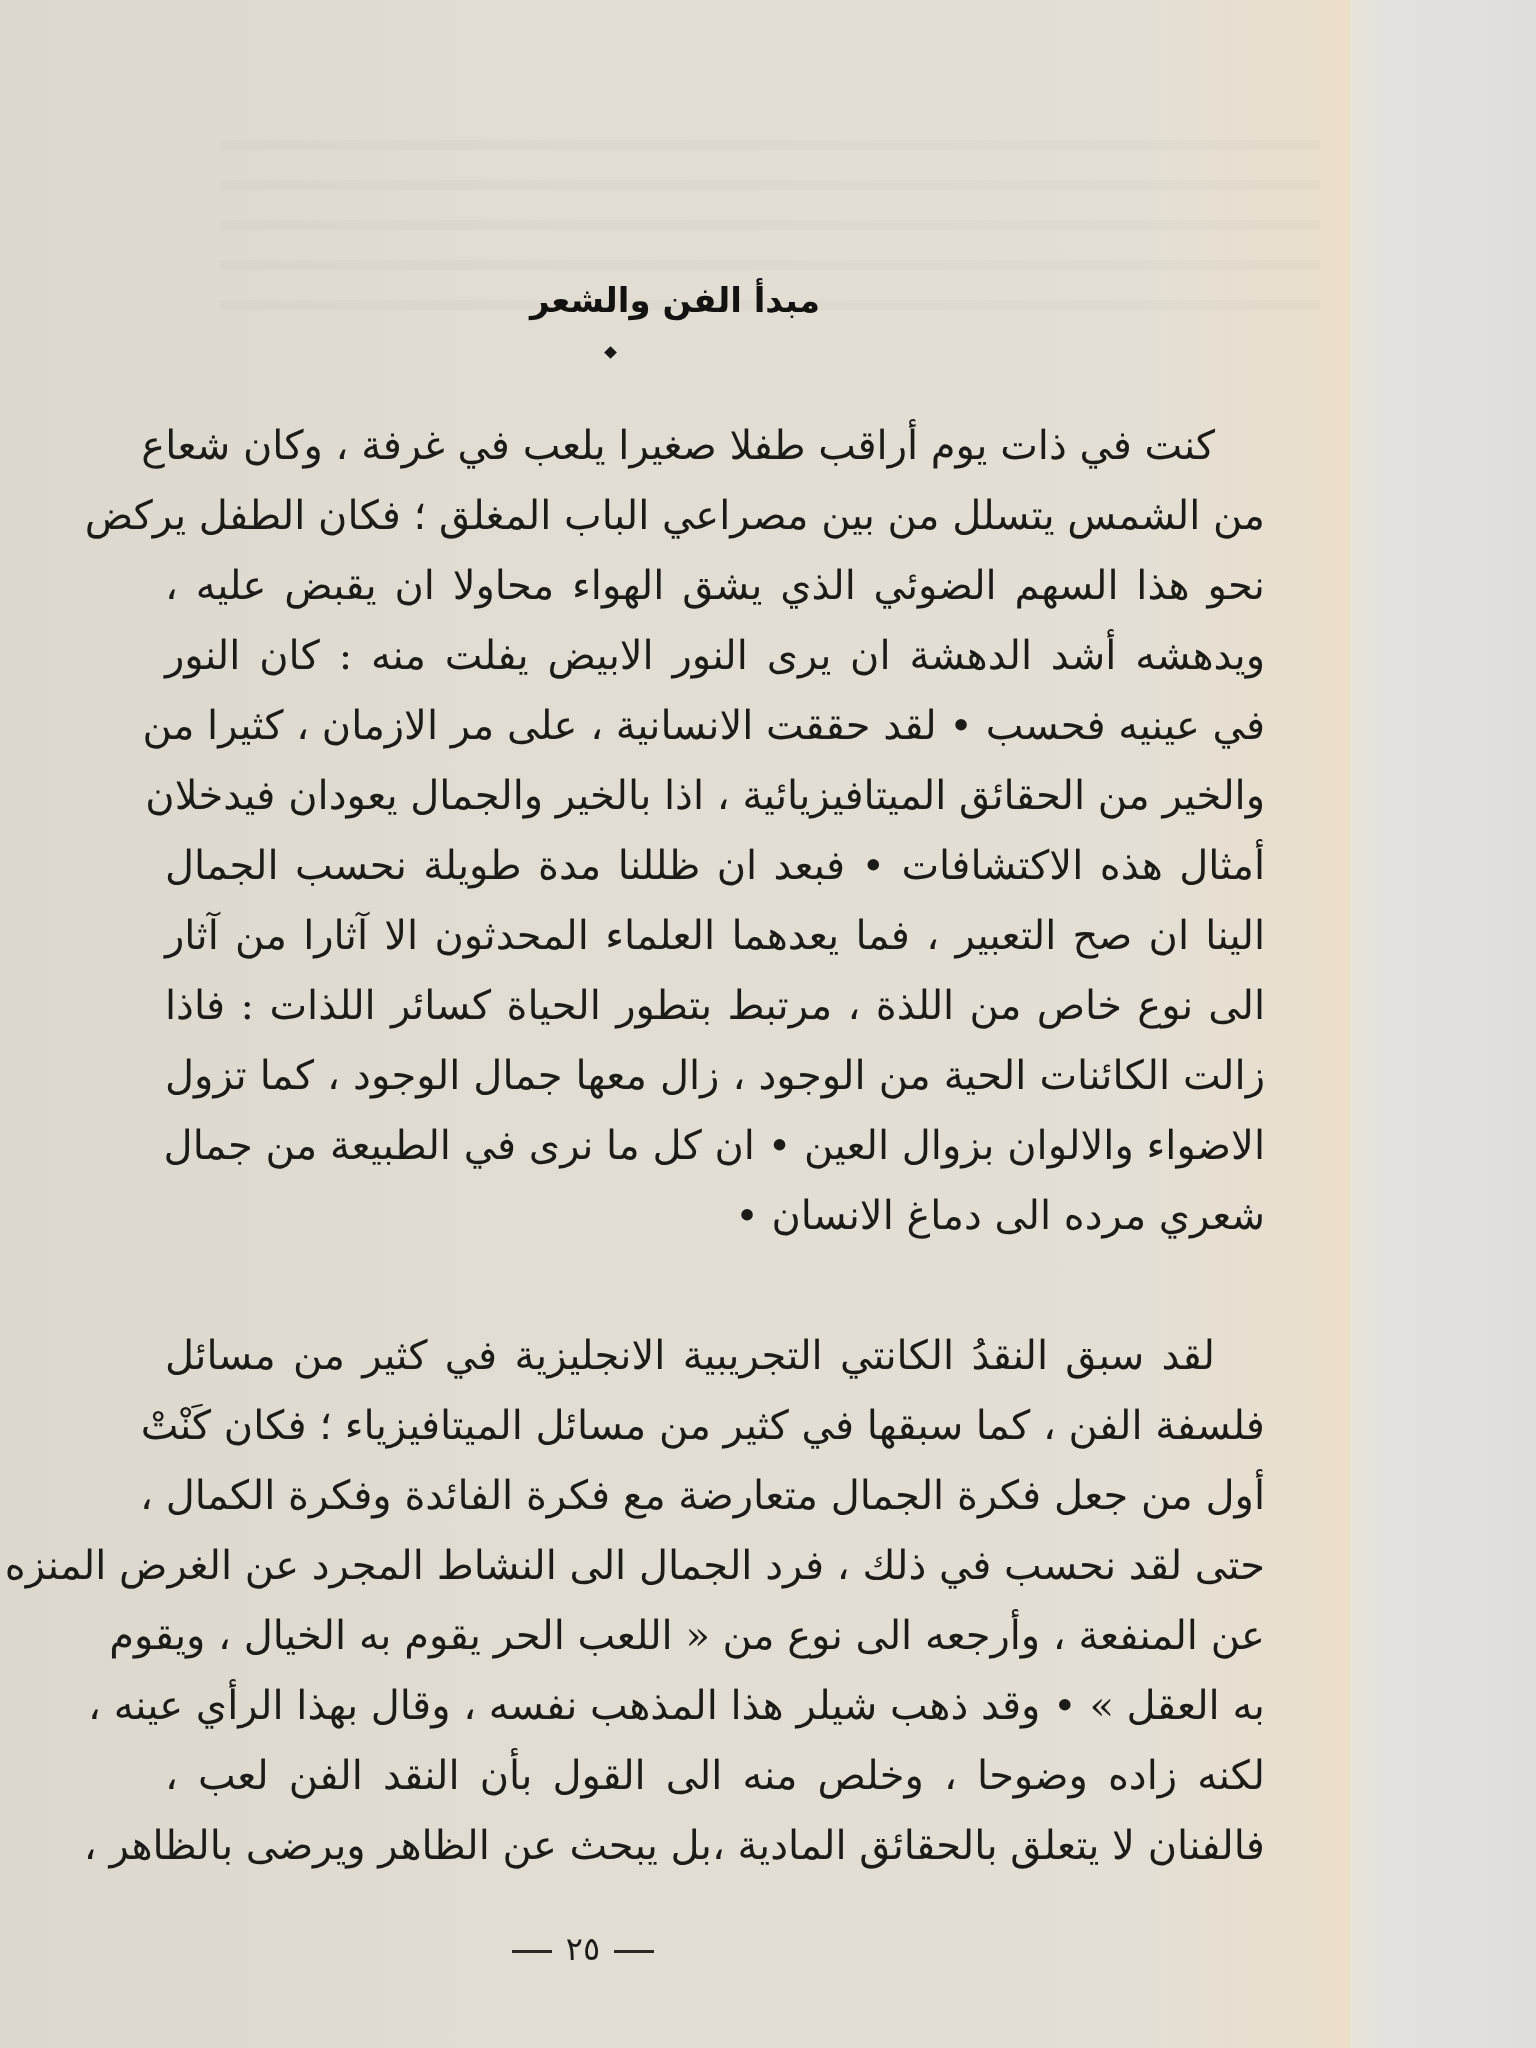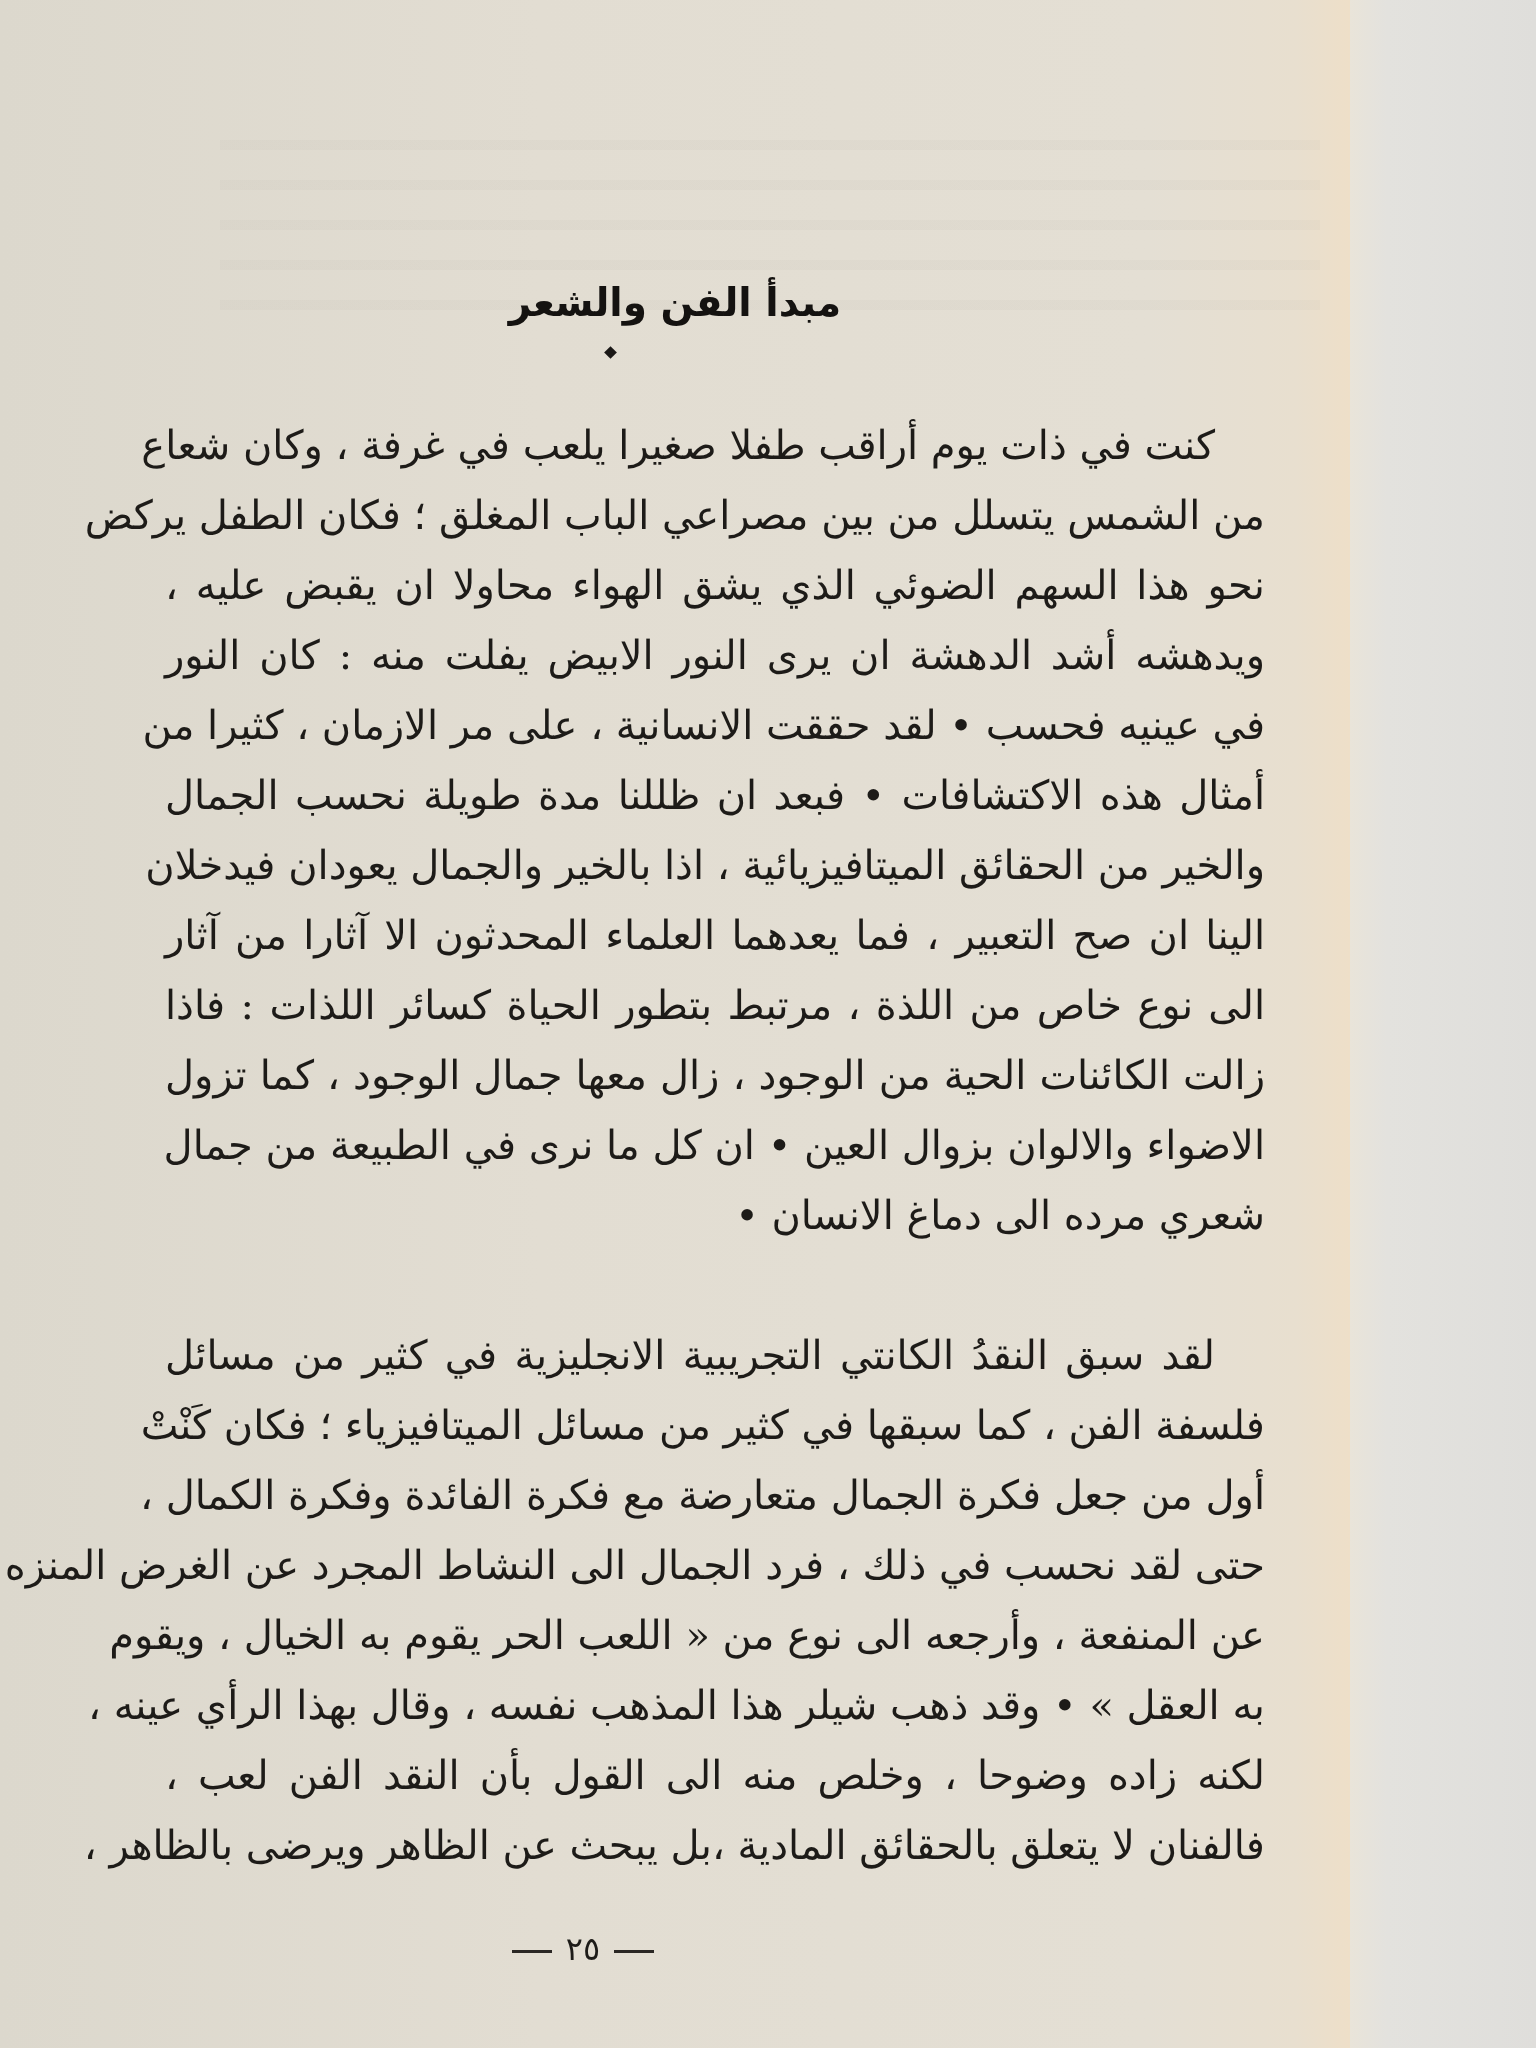--- a/index.html
+++ b/index.html
@@ -40,21 +40,21 @@
     }
     .title {
       position: absolute;
       left: 0;
       width: 1350px;
       top: 280px;
       text-align: center;
       direction: rtl;
       font-family: "DejaVu Sans", sans-serif;
       font-weight: bold;
-      font-size: 39px;
+      font-size: 34px;
       color: #141210;
       letter-spacing: 0px;
     }
     .title-dot {
       position: absolute;
       left: 606px;
       top: 348px;
       width: 9px;
       height: 9px;
       background: #1a1816;
@@ -115,22 +115,22 @@
 
   <div class="title">مبدأ الفن والشعر</div>
   <div class="title-dot"></div>
 
   <div class="body-text para1">
     <div class="line indent">كنت في ذات يوم أراقب طفلا صغيرا يلعب في غرفة ، وكان شعاع</div>
     <div class="line">من الشمس يتسلل من بين مصراعي الباب المغلق ؛ فكان الطفل يركض</div>
     <div class="line">نحو هذا السهم الضوئي الذي يشق الهواء محاولا ان يقبض عليه ،</div>
     <div class="line">ويدهشه أشد الدهشة ان يرى النور الابيض يفلت منه : كان النور</div>
     <div class="line">في عينيه فحسب • لقد حققت الانسانية ، على مر الازمان ، كثيرا من</div>
+    <div class="line">والخير من الحقائق الميتافيزيائية ، اذا بالخير والجمال يعودان فيدخلان</div>
     <div class="line">أمثال هذه الاكتشافات • فبعد ان ظللنا مدة طويلة نحسب الجمال</div>
-    <div class="line">والخير من الحقائق الميتافيزيائية ، اذا بالخير والجمال يعودان فيدخلان</div>
     <div class="line">الينا ان صح التعبير ، فما يعدهما العلماء المحدثون الا آثارا من آثار</div>
     <div class="line">الى نوع خاص من اللذة ، مرتبط بتطور الحياة كسائر اللذات : فاذا</div>
     <div class="line">زالت الكائنات الحية من الوجود ، زال معها جمال الوجود ، كما تزول</div>
     <div class="line">الاضواء والالوان بزوال العين • ان كل ما نرى في الطبيعة من جمال</div>
     <div class="line last">شعري مرده الى دماغ الانسان •</div>
   </div>
 
   <div class="body-text para2">
     <div class="line indent">لقد سبق النقدُ الكانتي التجريبية الانجليزية في كثير من مسائل</div>
     <div class="line">فلسفة الفن ، كما سبقها في كثير من مسائل الميتافيزياء ؛ فكان كَنْتْ</div>

